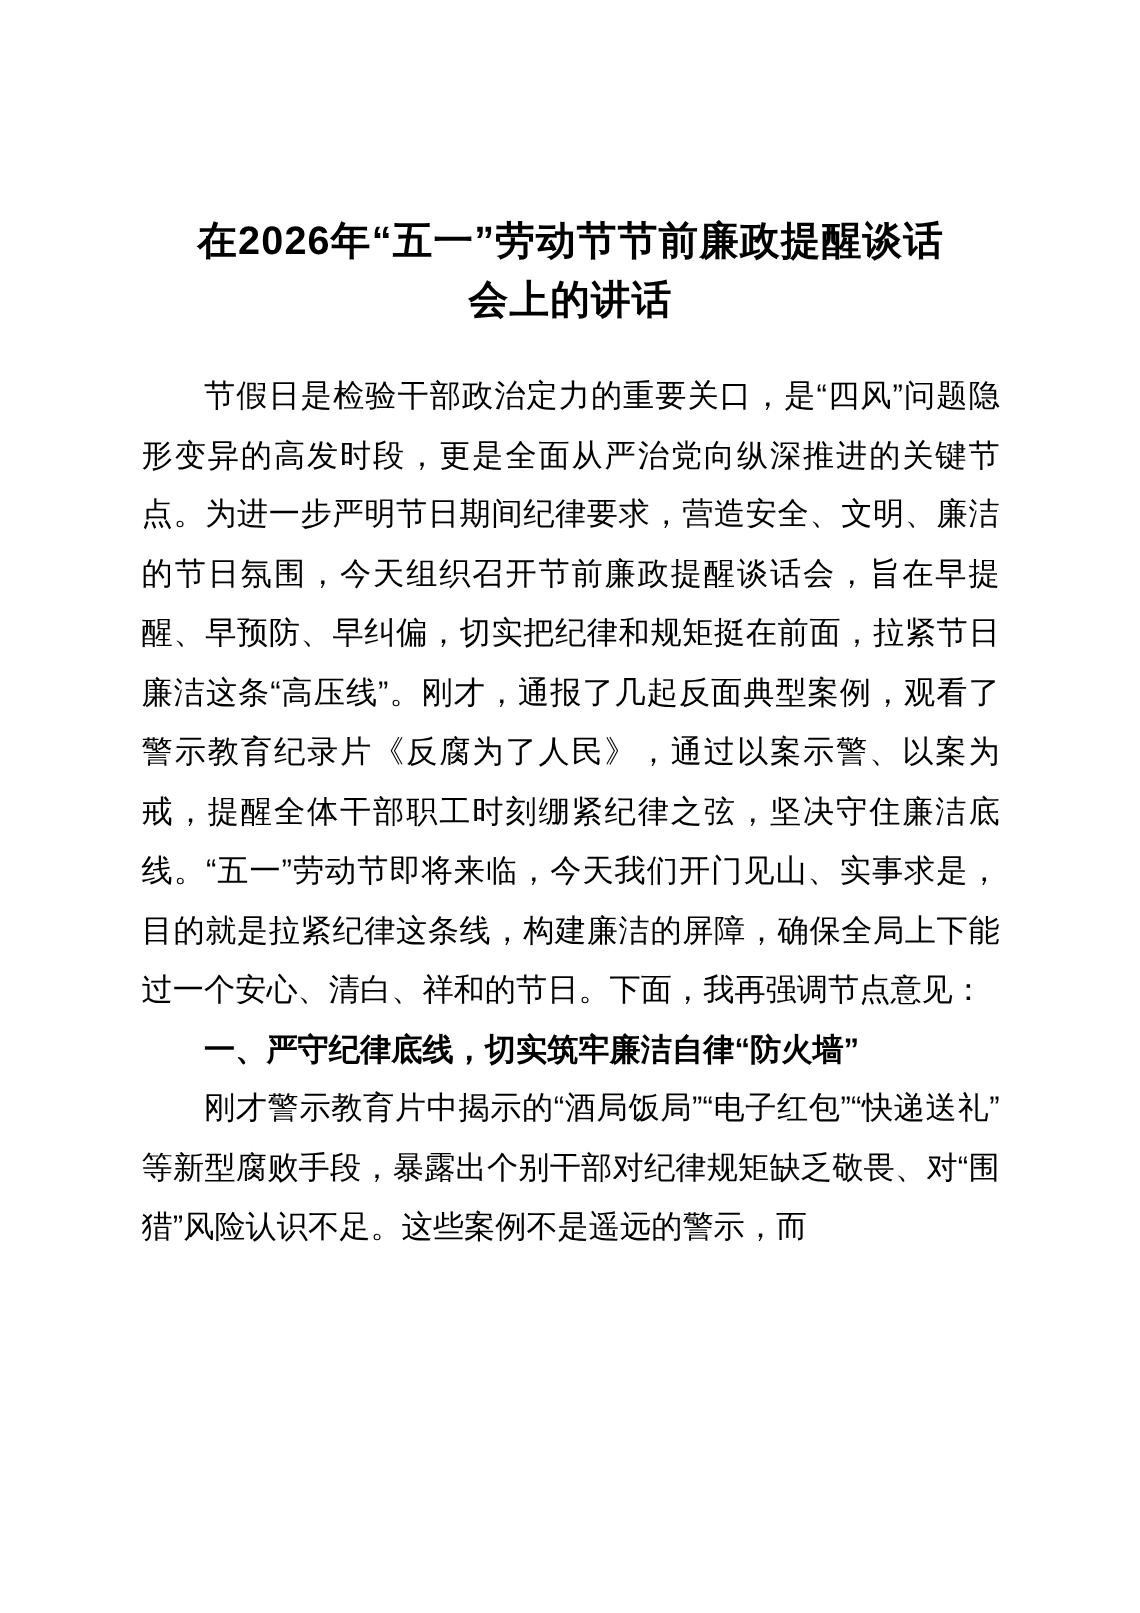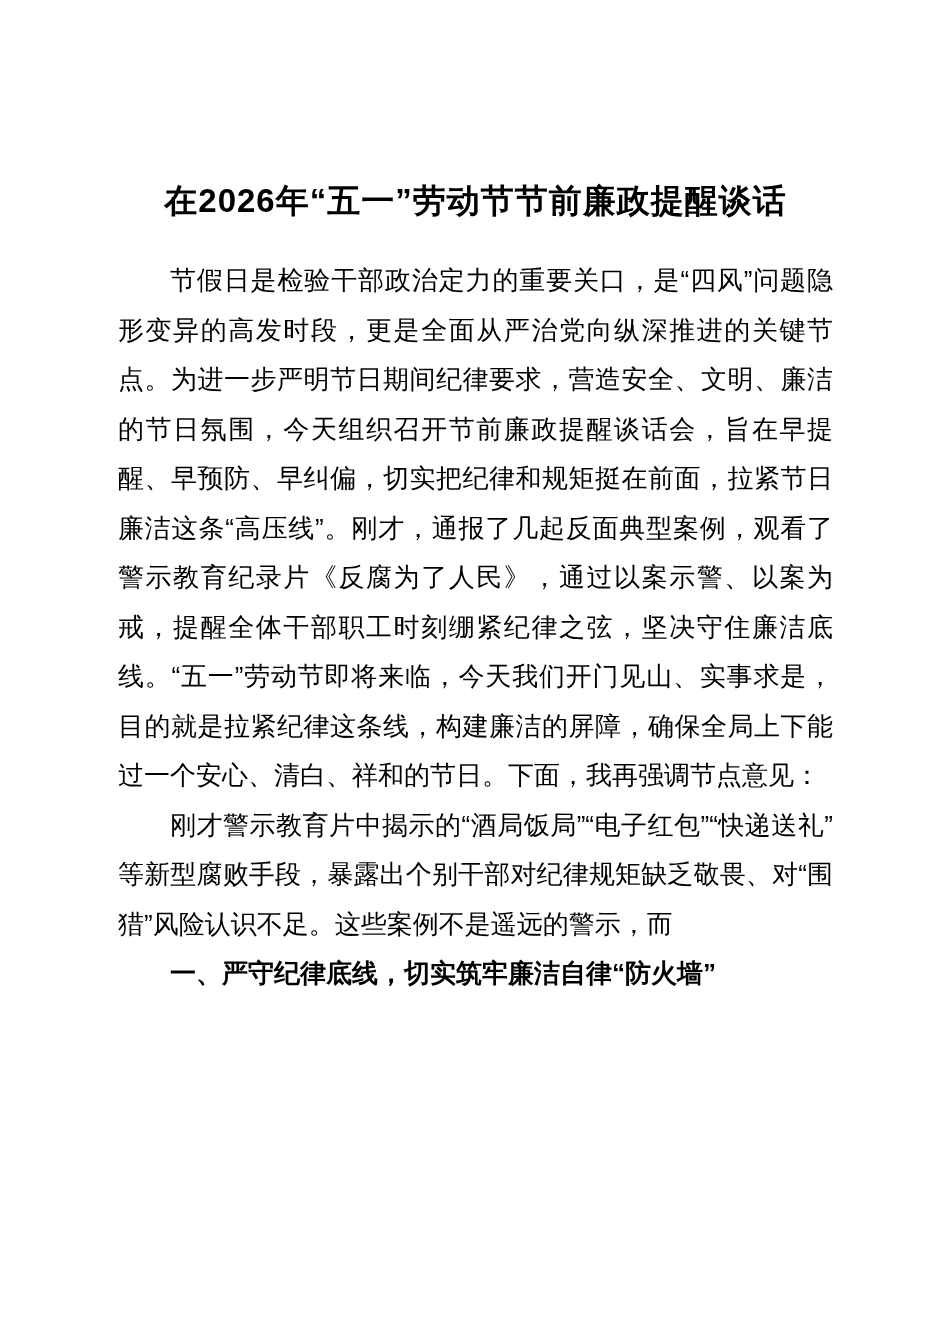--- a/index.html
+++ b/index.html
@@ -48,22 +48,23 @@
     font-weight: 700;
   }
 </style>
 </head>
 <body>
 
 <div class="page">
 
   <h1 class="doc-title">
     <span class="tline">在2026年“五一”劳动节节前廉政提醒谈话</span>
+    <span class="tline">会上的讲话</span>
   </h1>
 
 
   <p class="para indent">节假日是检验干部政治定力的重要关口，是“四风”问题隐形变异的高发时段，更是全面从严治党向纵深推进的关键节点。为进一步严明节日期间纪律要求，营造安全、文明、廉洁的节日氛围，今天组织召开节前廉政提醒谈话会，旨在早提醒、早预防、早纠偏，切实把纪律和规矩挺在前面，拉紧节日廉洁这条“高压线”。刚才，通报了几起反面典型案例，观看了警示教育纪录片《反腐为了人民》，通过以案示警、以案为戒，提醒全体干部职工时刻绷紧纪律之弦，坚决守住廉洁底线。“五一”劳动节即将来临，今天我们开门见山、实事求是，目的就是拉紧纪律这条线，构建廉洁的屏障，确保全局上下能过一个安心、清白、祥和的节日。下面，我再强调节点意见：</p>
 
+  <p class="para indent section-heading">一、严守纪律底线，切实筑牢廉洁自律“防火墙”</p>
+
   <p class="para indent">刚才警示教育片中揭示的“酒局饭局”“电子红包”“快递送礼”等新型腐败手段，暴露出个别干部对纪律规矩缺乏敬畏、对“围猎”风险认识不足。这些案例不是遥远的警示，而</p>
-
-  <p class="para indent section-heading">一、严守纪律底线，切实筑牢廉洁自律“防火墙”</p>
 
 </div>
 
 </body></html>

